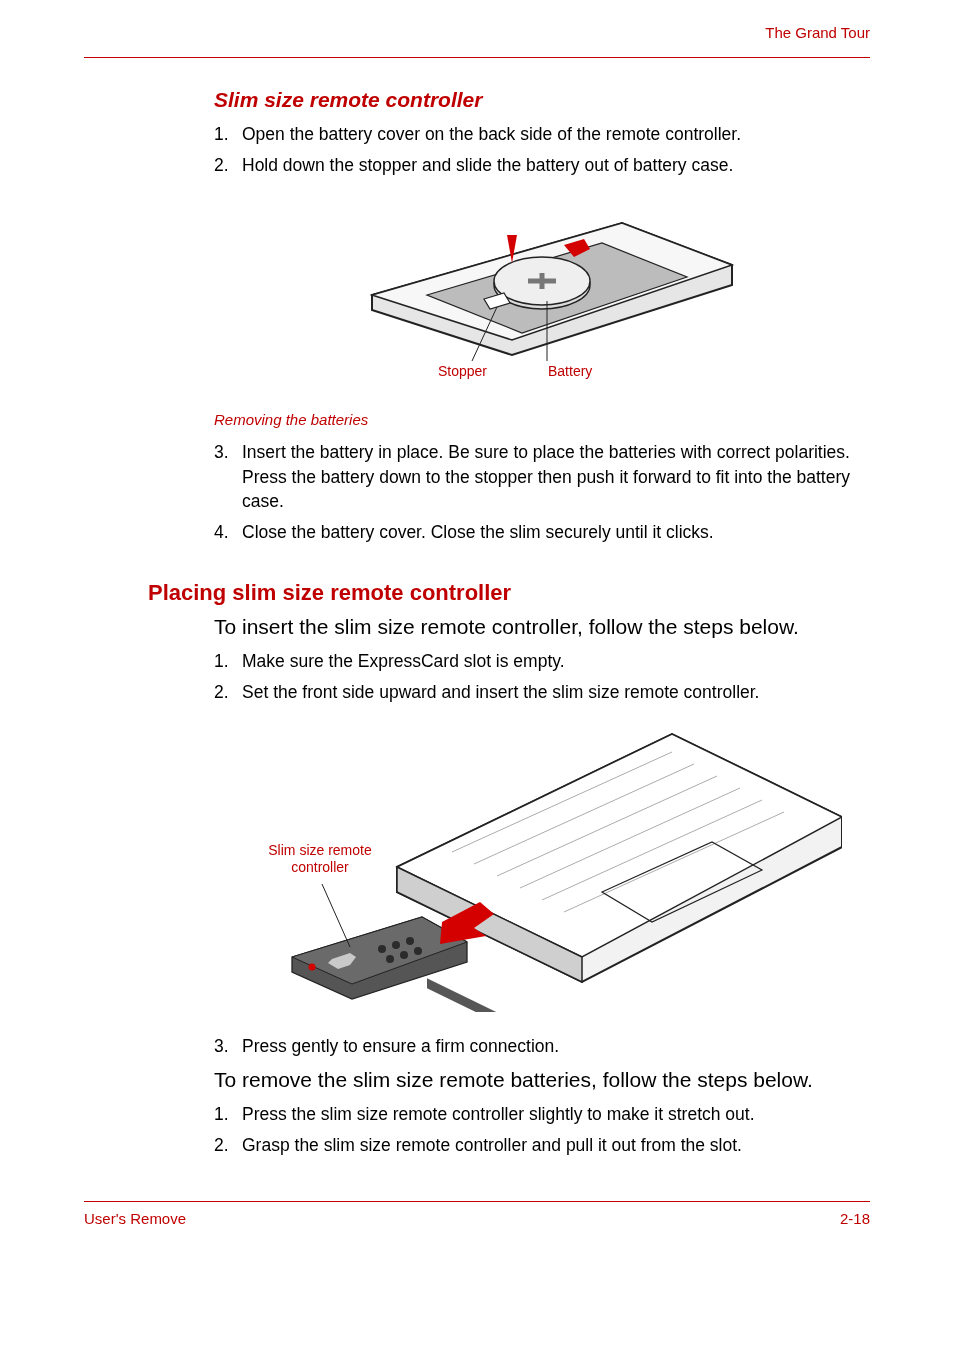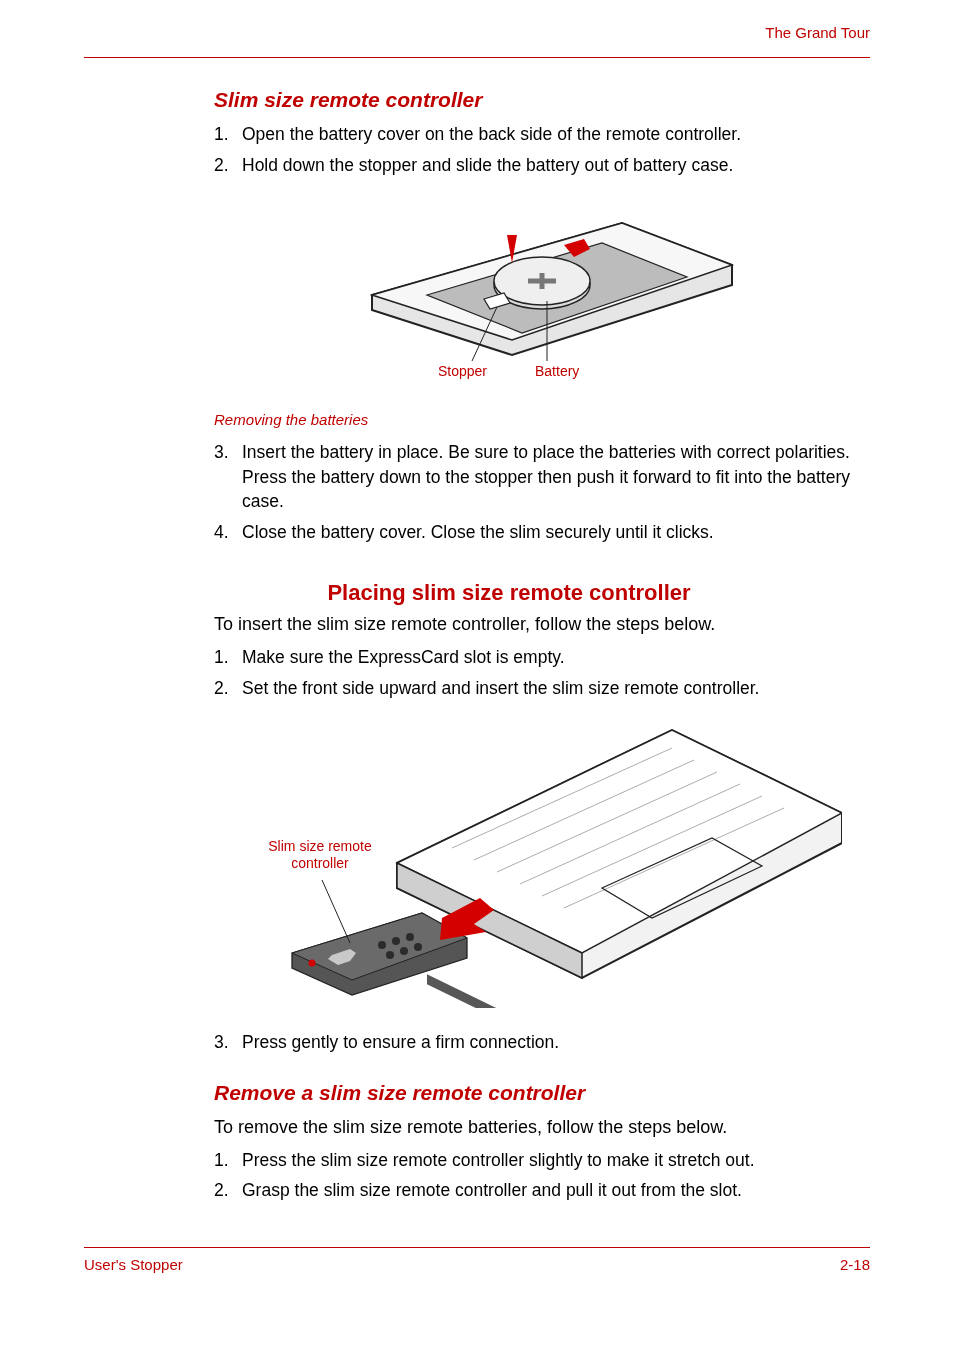--- a/index.html
+++ b/index.html
@@ -2,26 +2,26 @@
 <html><head>
 <meta charset="utf-8">
 <style>
   * { box-sizing: border-box; margin: 0; padding: 0; }
   html, body { width: 954px; background: #fff; font-family: Arial, Helvetica, sans-serif; color: #000; }
   .page { width: 954px; padding: 24px 84px 24px 84px; position: relative; }
   .header-bar { border-bottom: 1.5px solid #c00000; padding-bottom: 16px; margin-bottom: 30px; }
   .header-title { text-align: right; color: #c00000; font-size: 15px; }
   .content { margin-left: 130px; }
   .section-h3 { color: #c00000; font-style: italic; font-weight: bold; font-size: 21px; margin-bottom: 10px; margin-top: 26px; }
-  .section-h2 { color: #c00000; font-weight: bold; font-size: 22px; margin-top: 36px; margin-bottom: 6px; margin-left: -66px; text-align: center; }
+  .section-h2 { color: #c00000; font-weight: bold; font-size: 22px; margin-top: 36px; margin-bottom: 6px; margin-left: -66px; }
   ol { list-style: none; padding-left: 0; }
   ol li { font-size: 17.5px; line-height: 1.4; margin-bottom: 6px; display: flex; }
   ol li .num { width: 28px; flex-shrink: 0; }
   ol li .txt { flex: 1; }
-  .paratext { font-size: 18px; line-height: 1.4; margin-bottom: 8px; }
+  .paratext { font-size: 21px; line-height: 1.4; margin-bottom: 8px; }
   .figure { margin: 18px 0 12px 0; position: relative; text-align: center; }
   .fig-caption { color: #c00000; font-style: italic; font-size: 15px; text-align: left; margin-top: 6px; }
   .callout { color: #c00000; font-size: 14px; position: absolute; }
   .footer { border-top: 1.5px solid #c00000; margin-top: 44px; padding-top: 8px; display: flex; justify-content: space-between; color: #c00000; font-size: 15px; }
 
   
   .fig1-box { width: 420px; height: 210px; margin: 0 auto; position: relative; }
   .fig1-box svg { width: 420px; height: 185px; }
   
   .fig2-box { width: 600px; height: 300px; margin: 0 auto; position: relative; }
@@ -65,21 +65,21 @@
 
           <polygon points="152,104 172,98 178,108 158,114" fill="#fff" stroke="#222" stroke-width="1.2"></polygon>
 
           <polygon points="175,40 185,40 180,68" fill="#d40000"></polygon>
           <polygon points="232,50 252,44 258,54 242,62" fill="#d40000"></polygon>
 
           <line x1="165" y1="112" x2="140" y2="166" stroke="#222" stroke-width="1"></line>
           <line x1="215" y1="106" x2="215" y2="166" stroke="#222" stroke-width="1"></line>
         </svg>
         <div class="callout" style="left:106px; top:168px;">Stopper</div>
-        <div class="callout" style="left:203px; top:168px;">Battery</div>
+        <div class="callout" style="left:216px; top:168px;">Battery</div>
       </div>
       <div class="fig-caption">Removing the batteries</div>
     </div>
 
     <ol>
       <li>
           <span class="num">3.</span>
           <span class="txt">Insert the battery in place. Be sure to place the batteries with correct polarities. Press the battery down to the stopper then push it forward to fit into the battery case.</span>
         </li>
       <li>
@@ -148,31 +148,30 @@
       </div>
     </div>
 
     <ol>
       <li>
           <span class="num">3.</span>
           <span class="txt">Press gently to ensure a firm connection.</span>
         </li>
     </ol>
 
-    <div class="section-h3">Remove a slim size remote controller</div>
     <div class="paratext">To remove the slim size remote batteries, follow the steps below.</div>
     <ol>
       <li>
           <span class="num">1.</span>
           <span class="txt">Press the slim size remote controller slightly to make it stretch out.</span>
         </li>
       <li>
           <span class="num">2.</span>
           <span class="txt">Grasp the slim size remote controller and pull it out from the slot.</span>
         </li>
     </ol>
   </div>
 
   <div class="footer">
-    <div>User's Stopper</div>
+    <div>User's Remove</div>
     <div>2-18</div>
   </div>
 </div>
 
 </body></html>

